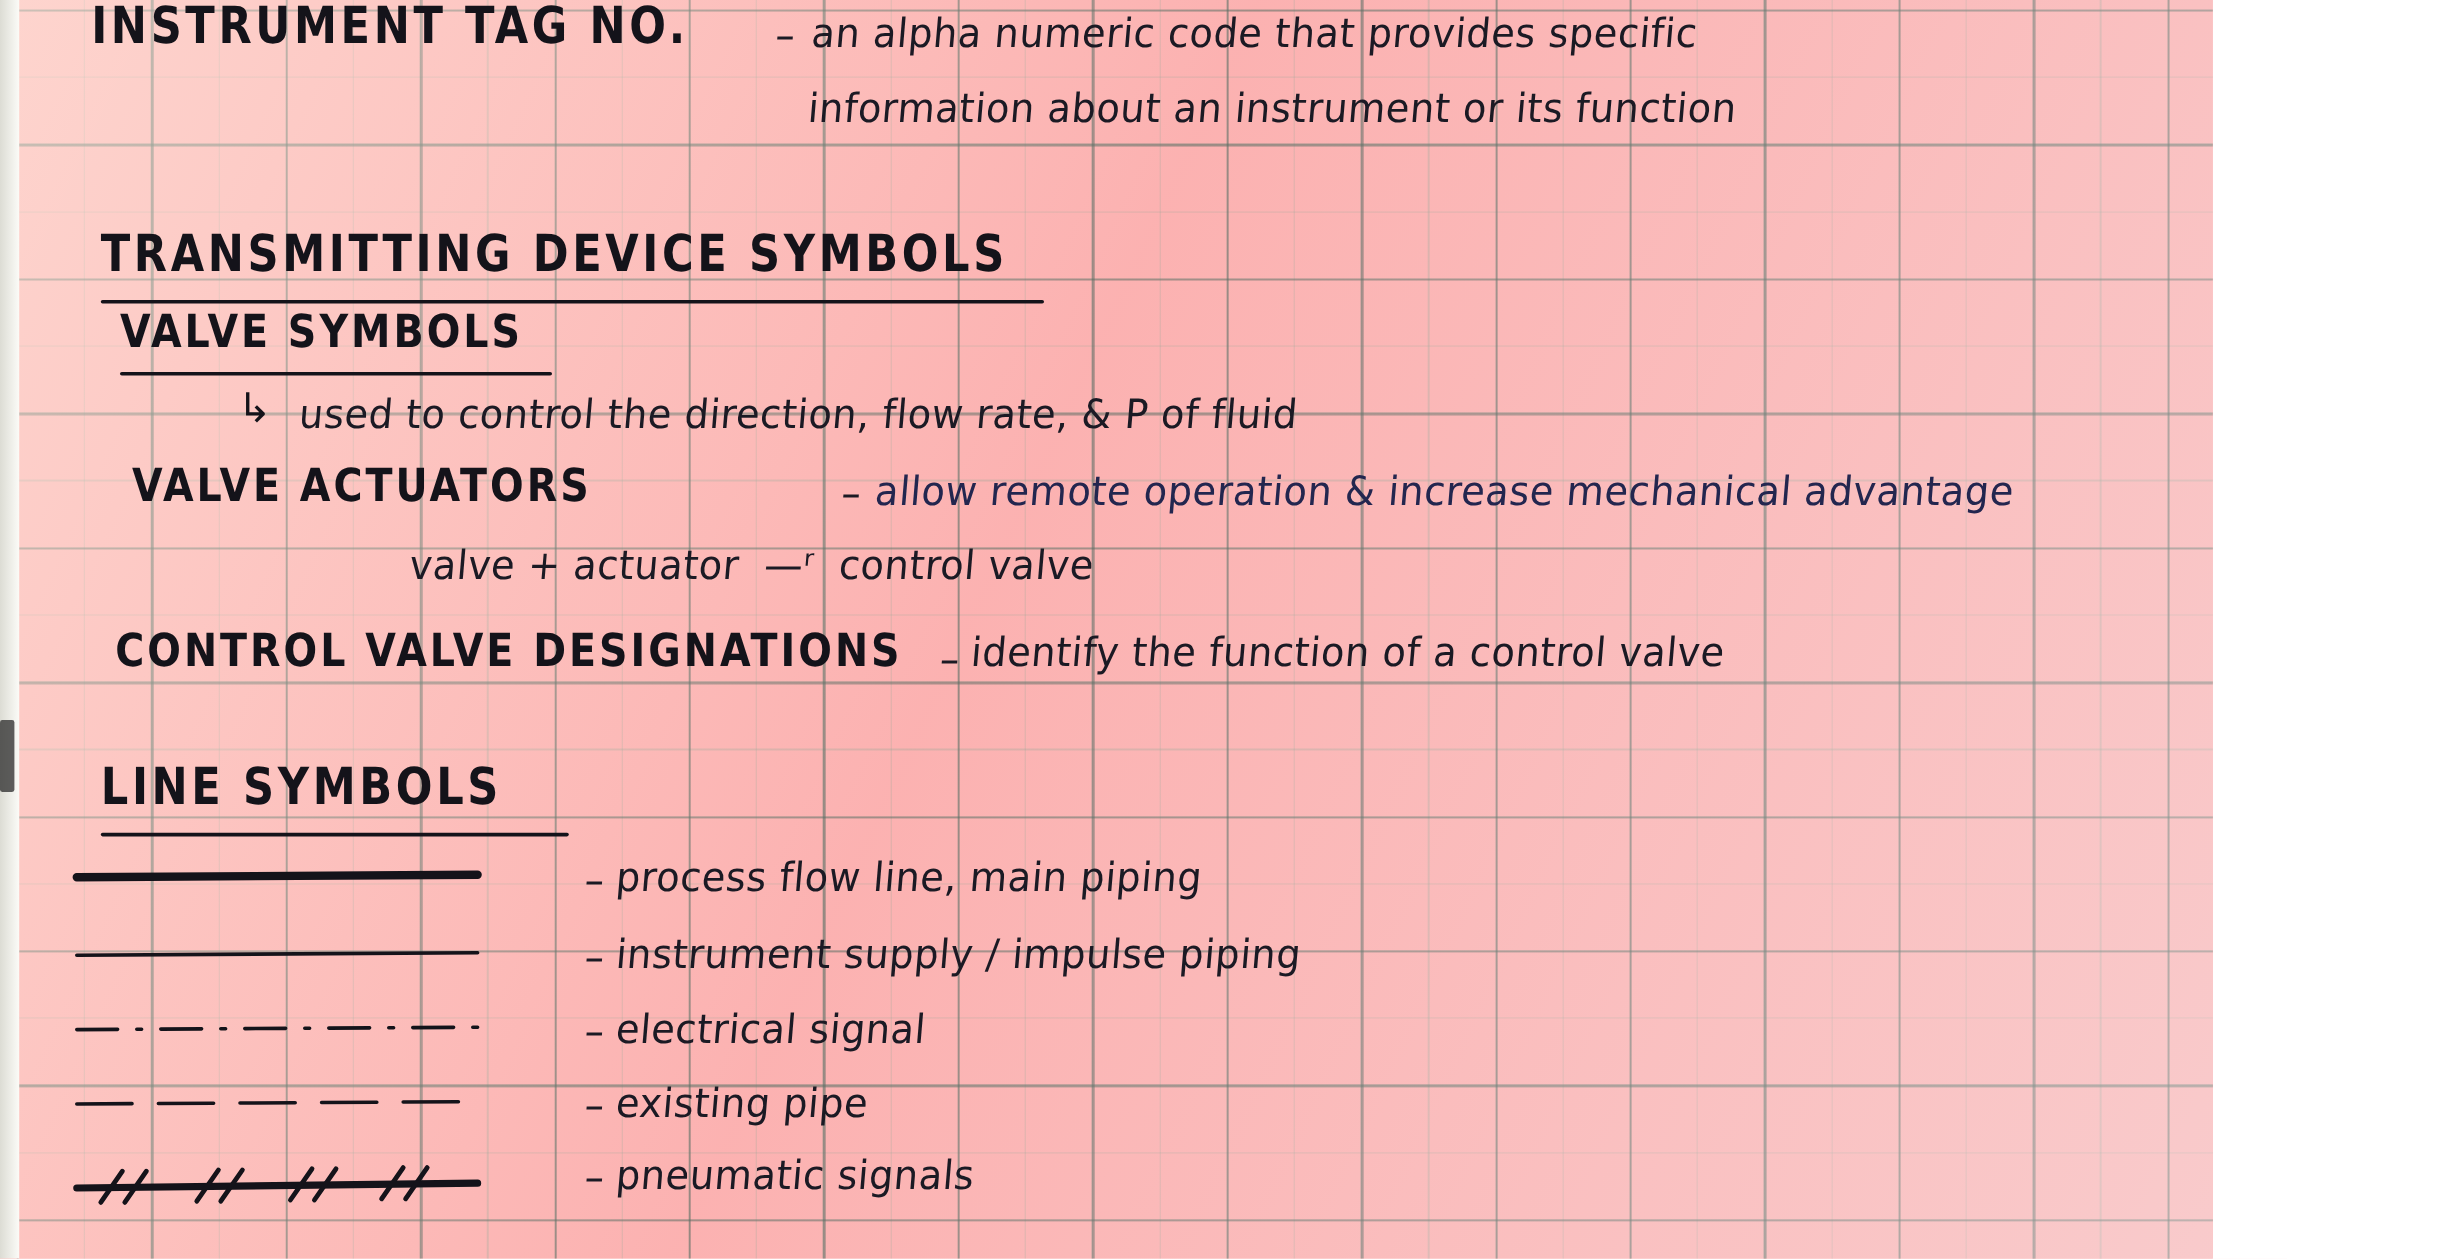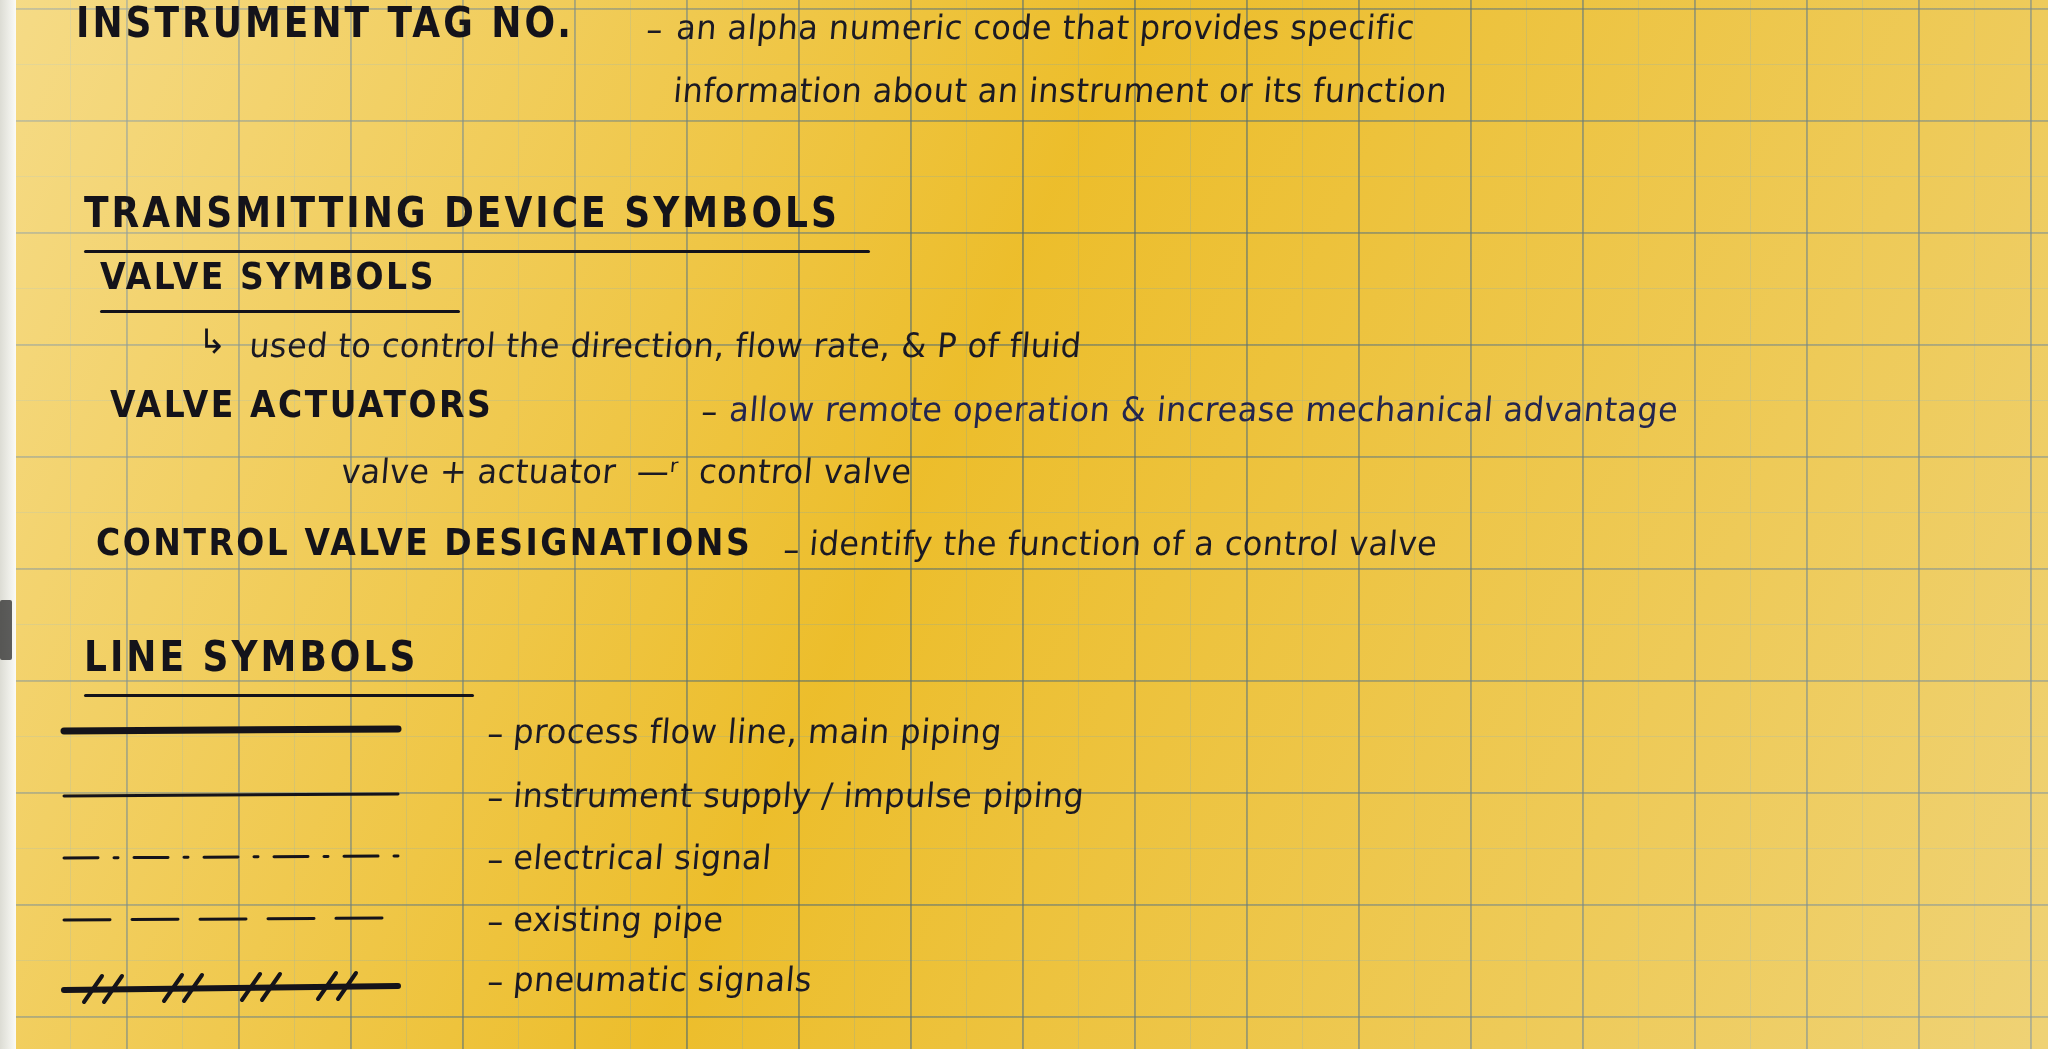--- a/index.html
+++ b/index.html
@@ -5,24 +5,24 @@
   html, body {
     margin: 0;
     padding: 0;
     background: #ffffff;
   }
   body {
     font-family: "DejaVu Sans", sans-serif;
   }
   #page {
     position: relative;
-    width: 2048px;
+    width: 1844px;
     height: 1049px;
     overflow: hidden;
-    background: #eab308;
+    background: #fca5a5;
   }
 
   
   .grid-layer {
     position: absolute;
     inset: 0;
     pointer-events: none;
   }
   .grid-minor {
     background-image:

